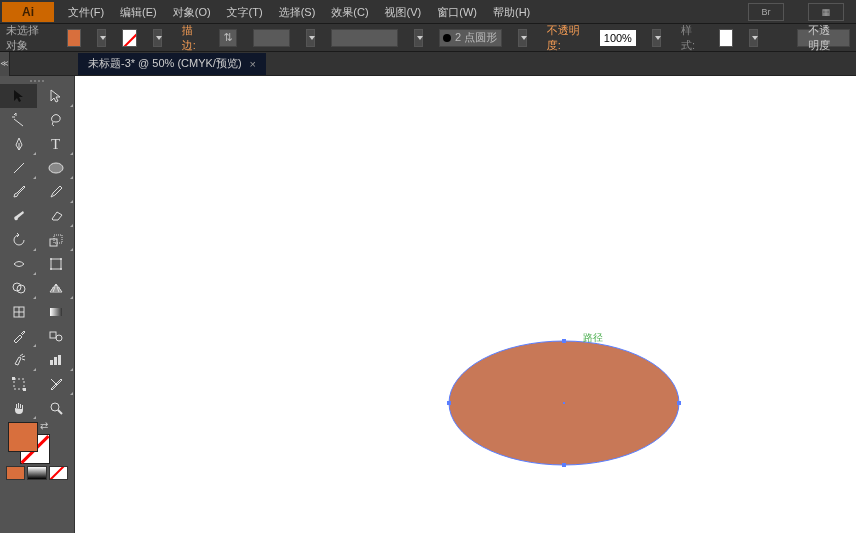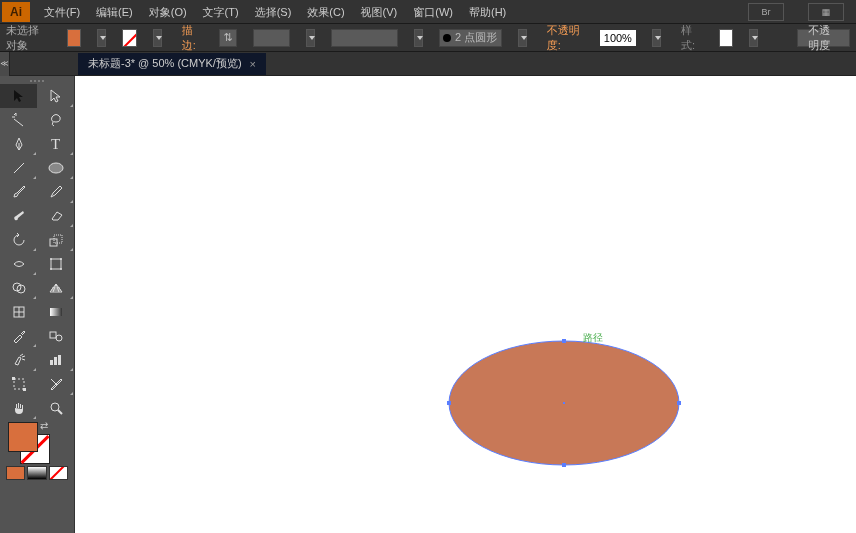--- a/index.html
+++ b/index.html
@@ -1,18 +1,18 @@
 <!DOCTYPE html>
 <html><head>
 <meta charset="utf-8">
 <style>
 *{margin:0;padding:0;box-sizing:border-box;font-family:"Microsoft YaHei",Arial,sans-serif;font-size:11px;user-select:none}
 body{background:#000;width:856px;height:533px;overflow:hidden;position:relative}
 .menubar{height:24px;background:#333;display:flex;align-items:center;color:#ccc;padding-left:2px;border-bottom:1px solid #1a1a1a}
-.logo{width:28px;height:20px;background:#cc6600;color:#3d1f00;font-weight:bold;font-size:12px;display:flex;align-items:center;justify-content:center;margin-right:6px}
+.logo{width:52px;height:20px;background:#cc6600;color:#3d1f00;font-weight:bold;font-size:12px;display:flex;align-items:center;justify-content:center;margin-right:6px}
 .menubar .mi{padding:16px 8px;cursor:pointer;line-height:24px}
 .menubar .sp{flex:1}
 .menubar .iconbox{width:36px;height:18px;border:1px solid #555;font-size:9px;color:#aaa;display:flex;align-items:center;justify-content:center;margin:0 12px}
 .controlbar{height:28px;background:#333;display:flex;align-items:center;padding:0 6px;color:#bbb;border-bottom:1px solid #1a1a1a;gap:16px}
 .noselect{color:#aaa;padding-right:6px}
 .swatch{width:20px;height:18px;border:1px solid #555;display:inline-block}
 .swatch.fill{background:#d86f3d}
 .swatch.nostroke{background:#fff;position:relative;overflow:hidden}
 .swatch.nostroke::after{content:"";position:absolute;width:24px;height:2px;background:red;transform:rotate(-45deg);top:8px;left:-3px}
 .dd{width:12px;height:18px;background:#4a4a4a;border:1px solid #555;display:inline-block;position:relative}

